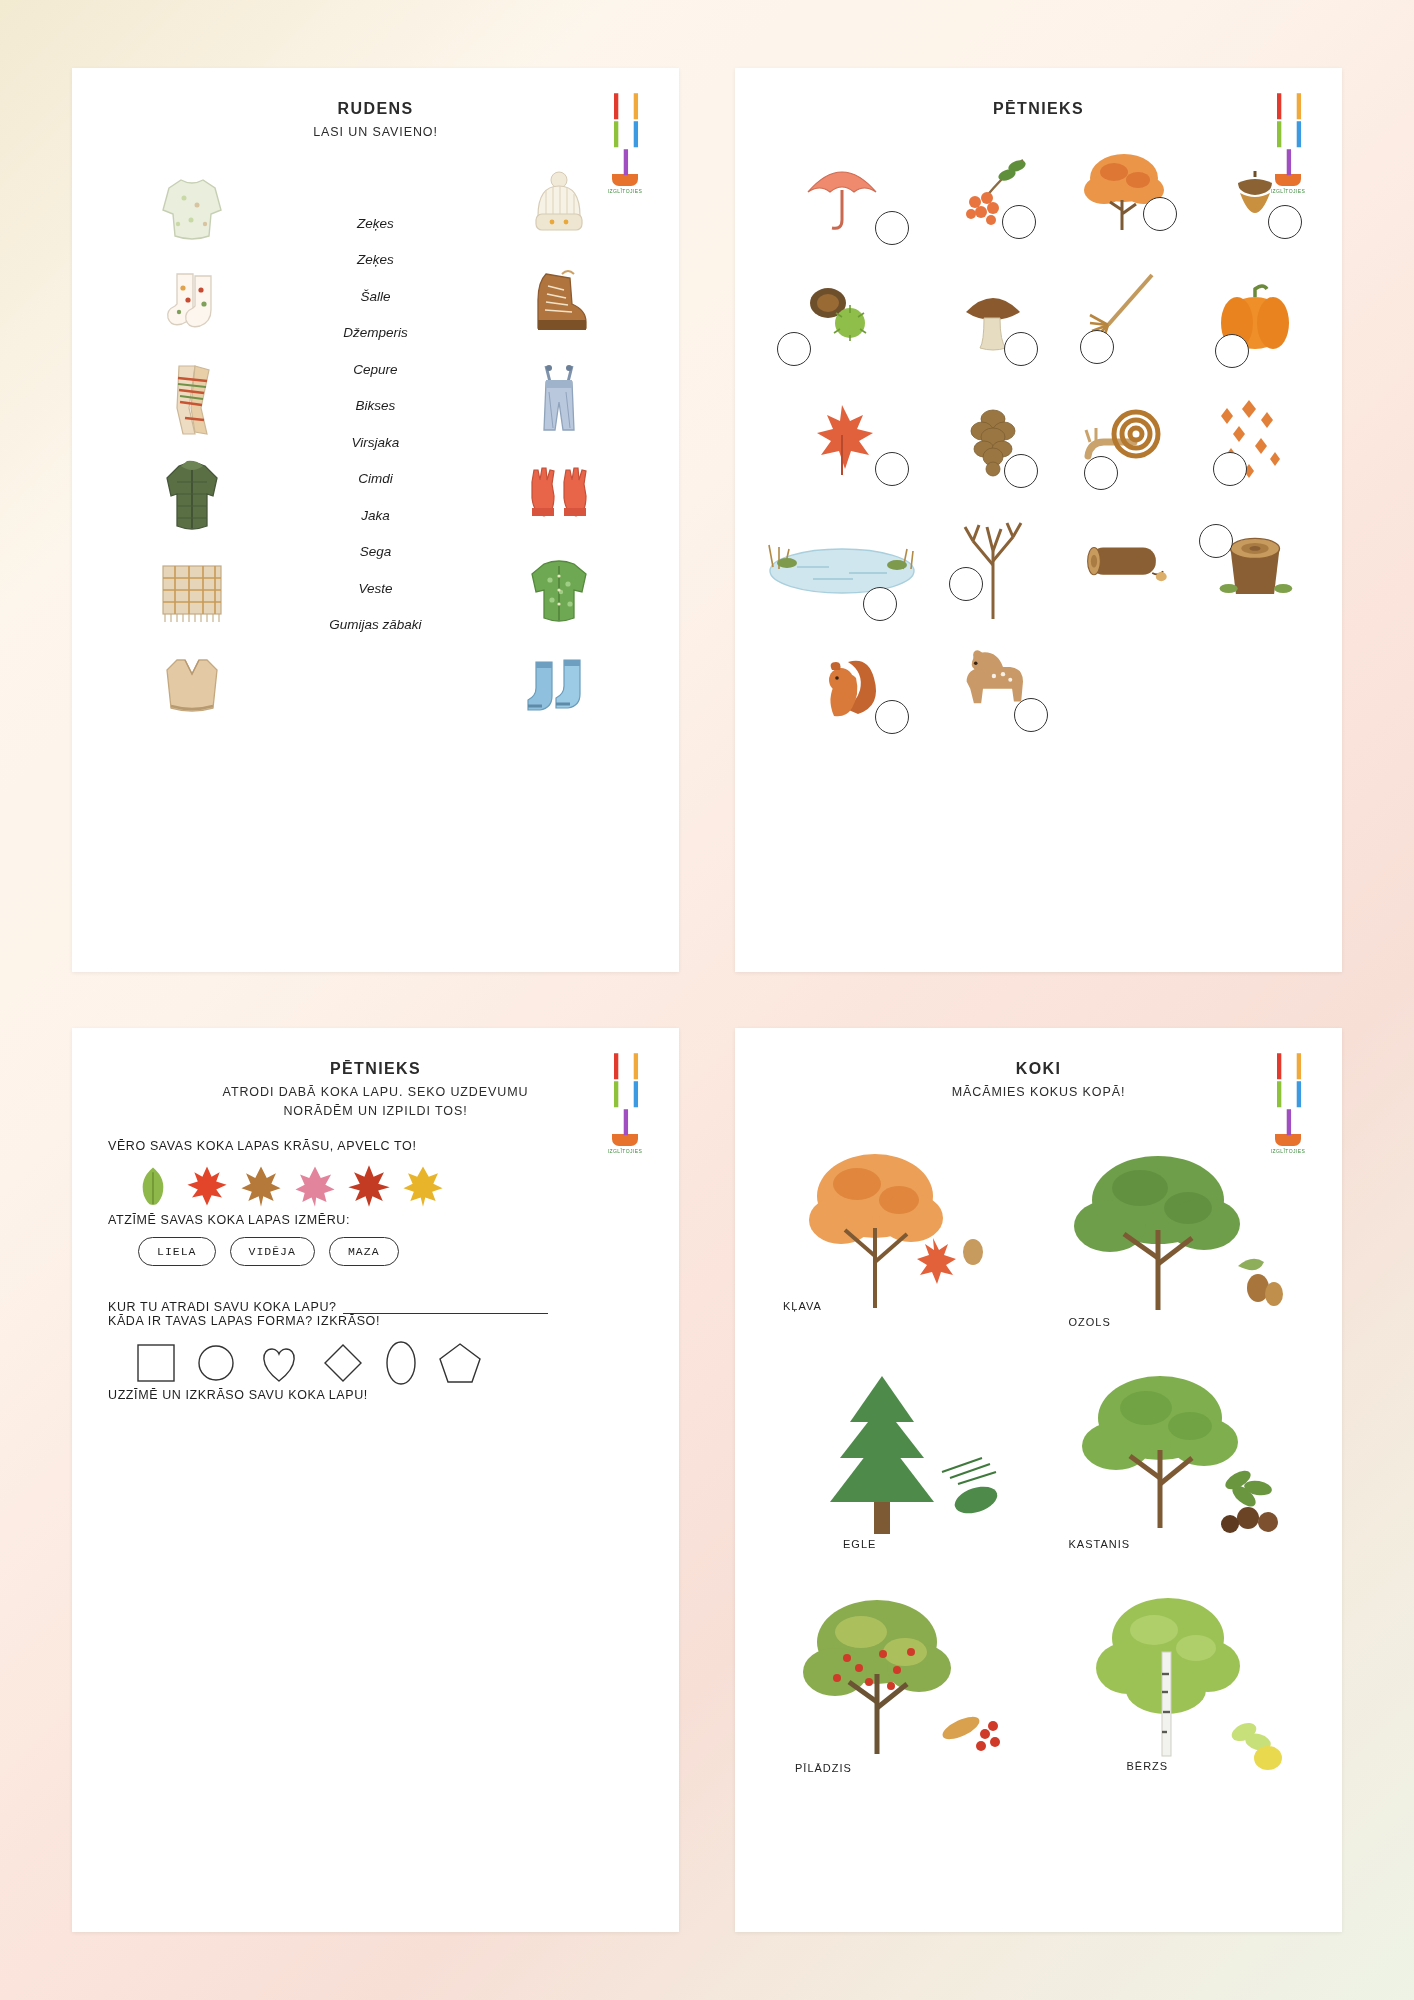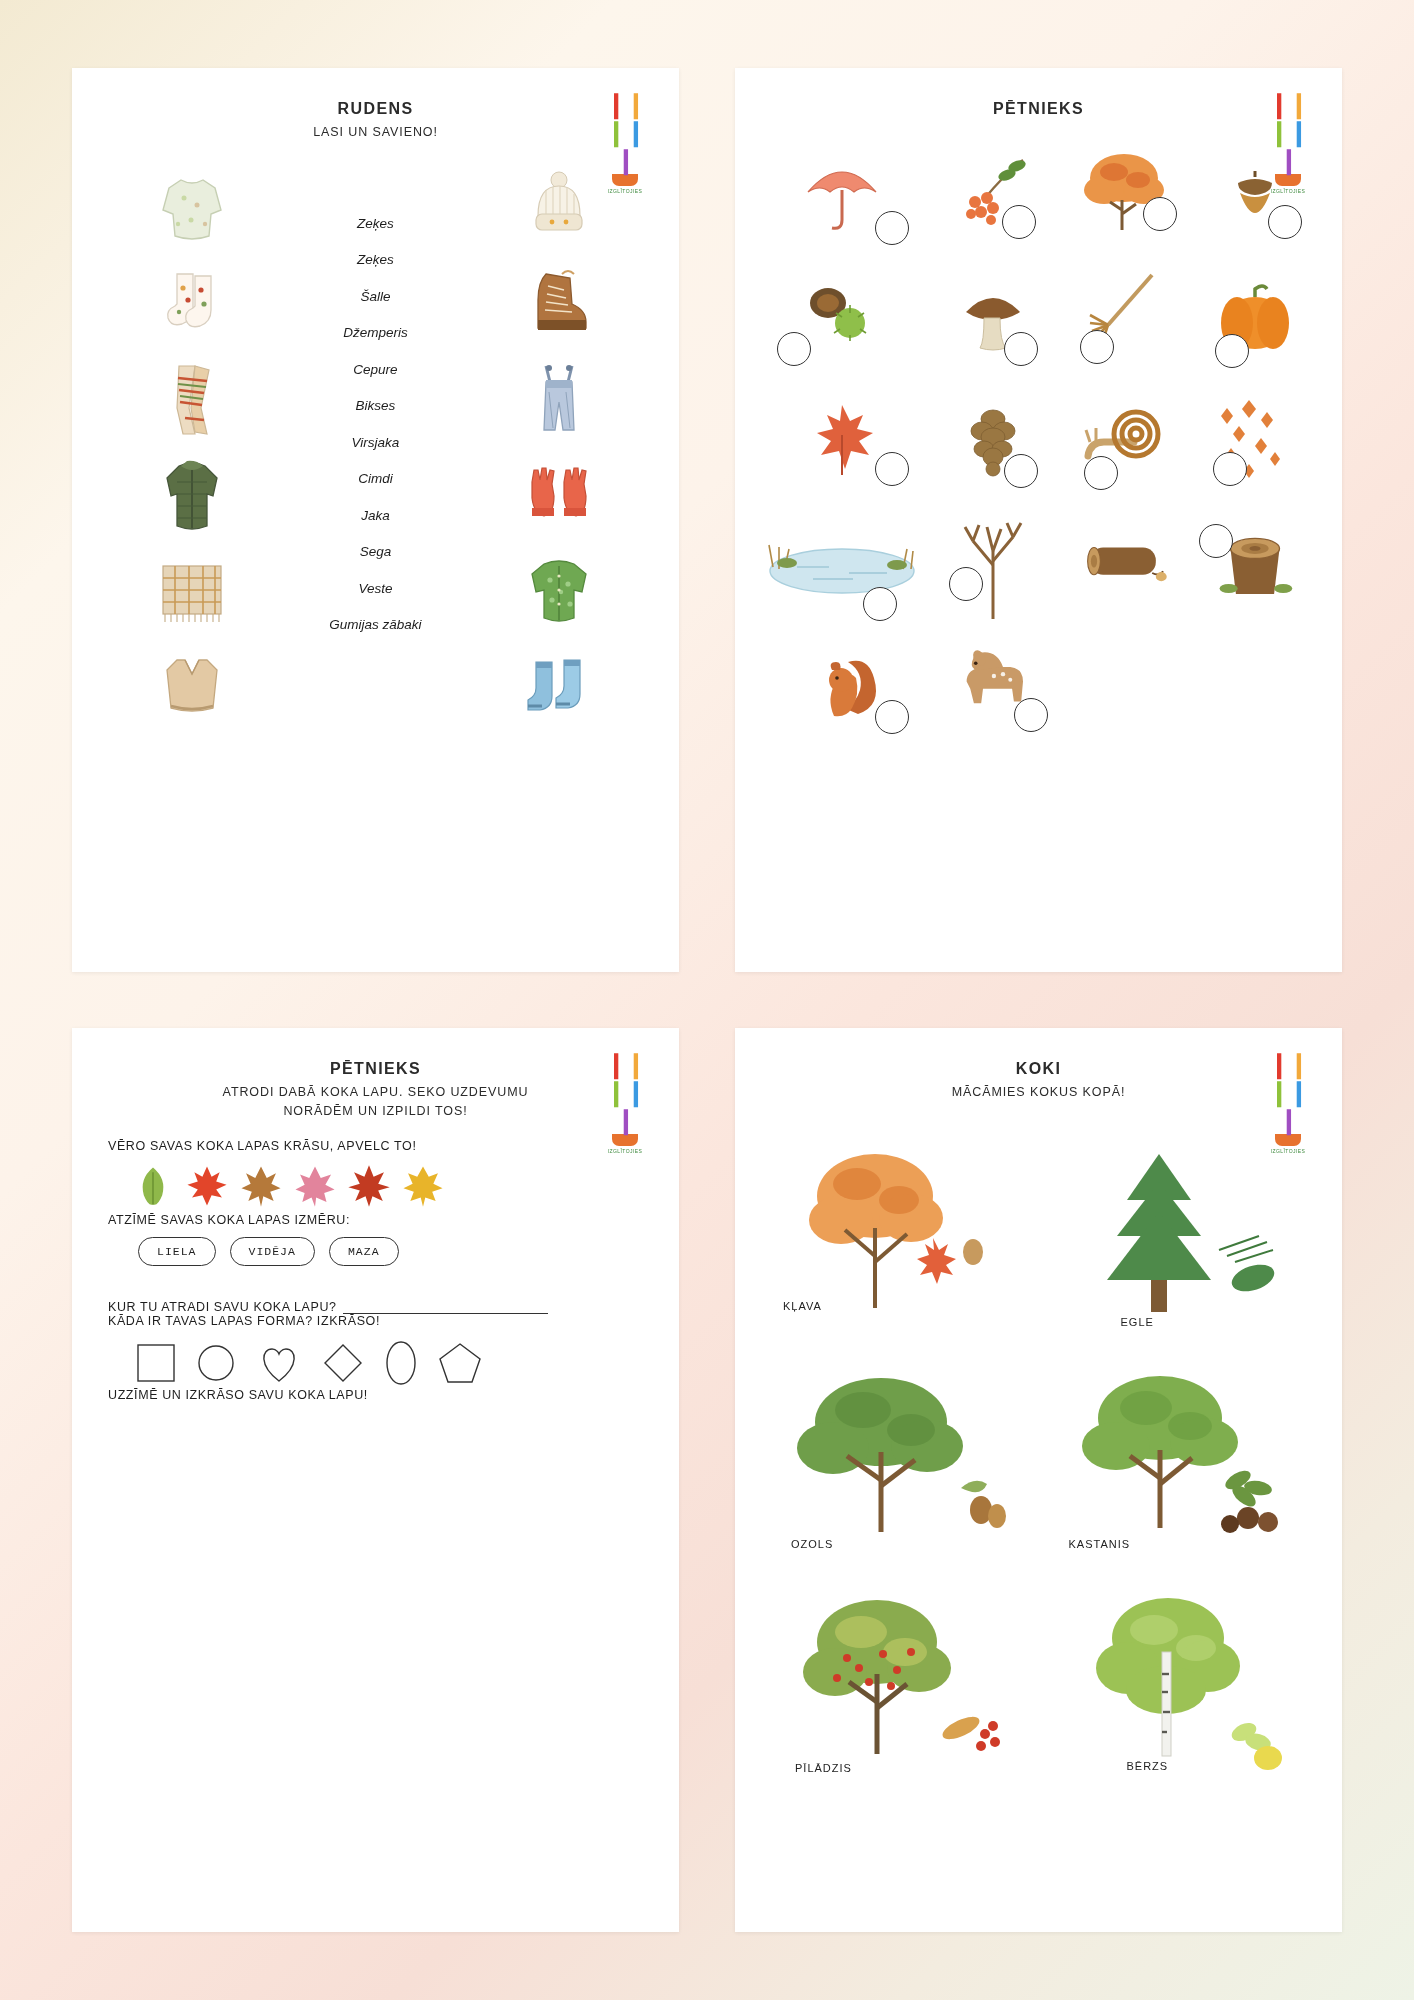--- a/index.html
+++ b/index.html
@@ -717,59 +717,59 @@
             <path d="M80 170 L80 90"></path>
               <path d="M80 118 L50 92"></path>
               <path d="M80 124 L112 96"></path>
           </g>
           <path d="M138 100 l6 12 9 -6 -4 11 12 4 -10 6 7 10 -12 -3 -4 12 -5 -12 -12 3 7 -10 -10 -6 12 -4 -4 -11 9 6 Z" fill="#e2603a"></path>
           <ellipse cx="178" cy="114" rx="10" ry="13" fill="#c79a5e"></ellipse>
         </svg>
         <div class="tree-label">KĻAVA</div>
       </div>
 
+      <div class="tree-cell tc3">
+        <svg width="230" height="200" viewBox="0 0 230 200">
+          <g fill="#6f9e4a">
+            <ellipse cx="96" cy="62" rx="66" ry="44"></ellipse>
+            <ellipse cx="48" cy="88" rx="36" ry="26"></ellipse>
+            <ellipse cx="142" cy="86" rx="36" ry="26"></ellipse>
+          </g>
+          <g fill="#5a8a3b" opacity="0.6">
+              <ellipse cx="78" cy="50" rx="28" ry="18"></ellipse>
+              <ellipse cx="126" cy="70" rx="24" ry="16"></ellipse>
+            </g>
+          <g stroke="#7d5a34" stroke-width="5" fill="none">
+            <path d="M96 172 L96 92"></path>
+              <path d="M96 120 L62 96"></path>
+              <path d="M96 126 L130 100"></path>
+          </g>
+          <path d="M176 128 q14 -12 26 -4 q-6 14 -26 4 Z" fill="#8fae5b"></path>
+          <ellipse cx="196" cy="150" rx="11" ry="14" fill="#a8763c"></ellipse>
+          <ellipse cx="212" cy="156" rx="9" ry="12" fill="#c08f4c"></ellipse>
+        </svg>
+        <div class="tree-label">OZOLS</div>
+      </div>
+
       <div class="tree-cell tc2">
         <svg width="220" height="200" viewBox="0 0 220 200">
           <g fill="#4e8a4a">
             <path d="M92 16 L124 62 L60 62 Z"></path>
             <path d="M92 44 L134 98 L50 98 Z"></path>
             <path d="M92 74 L144 142 L40 142 Z"></path>
           </g>
           <rect x="84" y="142" width="16" height="32" fill="#7d5a34"></rect>
           <g stroke="#3f7a3c" stroke-width="2" fill="none">
             <path d="M160 118 L200 104 M168 124 L206 112 M152 112 L192 98"></path>
           </g>
           <g fill="#4e8a4a">
               <ellipse cx="186" cy="140" rx="22" ry="12" transform="rotate(-18 186 140)"></ellipse>
             </g>
         </svg>
         <div class="tree-label">EGLE</div>
-      </div>
-
-      <div class="tree-cell tc3">
-        <svg width="230" height="200" viewBox="0 0 230 200">
-          <g fill="#6f9e4a">
-            <ellipse cx="96" cy="62" rx="66" ry="44"></ellipse>
-            <ellipse cx="48" cy="88" rx="36" ry="26"></ellipse>
-            <ellipse cx="142" cy="86" rx="36" ry="26"></ellipse>
-          </g>
-          <g fill="#5a8a3b" opacity="0.6">
-              <ellipse cx="78" cy="50" rx="28" ry="18"></ellipse>
-              <ellipse cx="126" cy="70" rx="24" ry="16"></ellipse>
-            </g>
-          <g stroke="#7d5a34" stroke-width="5" fill="none">
-            <path d="M96 172 L96 92"></path>
-              <path d="M96 120 L62 96"></path>
-              <path d="M96 126 L130 100"></path>
-          </g>
-          <path d="M176 128 q14 -12 26 -4 q-6 14 -26 4 Z" fill="#8fae5b"></path>
-          <ellipse cx="196" cy="150" rx="11" ry="14" fill="#a8763c"></ellipse>
-          <ellipse cx="212" cy="156" rx="9" ry="12" fill="#c08f4c"></ellipse>
-        </svg>
-        <div class="tree-label">OZOLS</div>
       </div>
 
       <div class="tree-cell tc4">
         <svg width="230" height="200" viewBox="0 0 230 200">
           <g fill="#7fae4e">
             <ellipse cx="98" cy="58" rx="62" ry="42"></ellipse>
             <ellipse cx="54" cy="86" rx="34" ry="24"></ellipse>
             <ellipse cx="142" cy="82" rx="34" ry="24"></ellipse>
           </g>
           <g fill="#669a3c" opacity="0.55">

